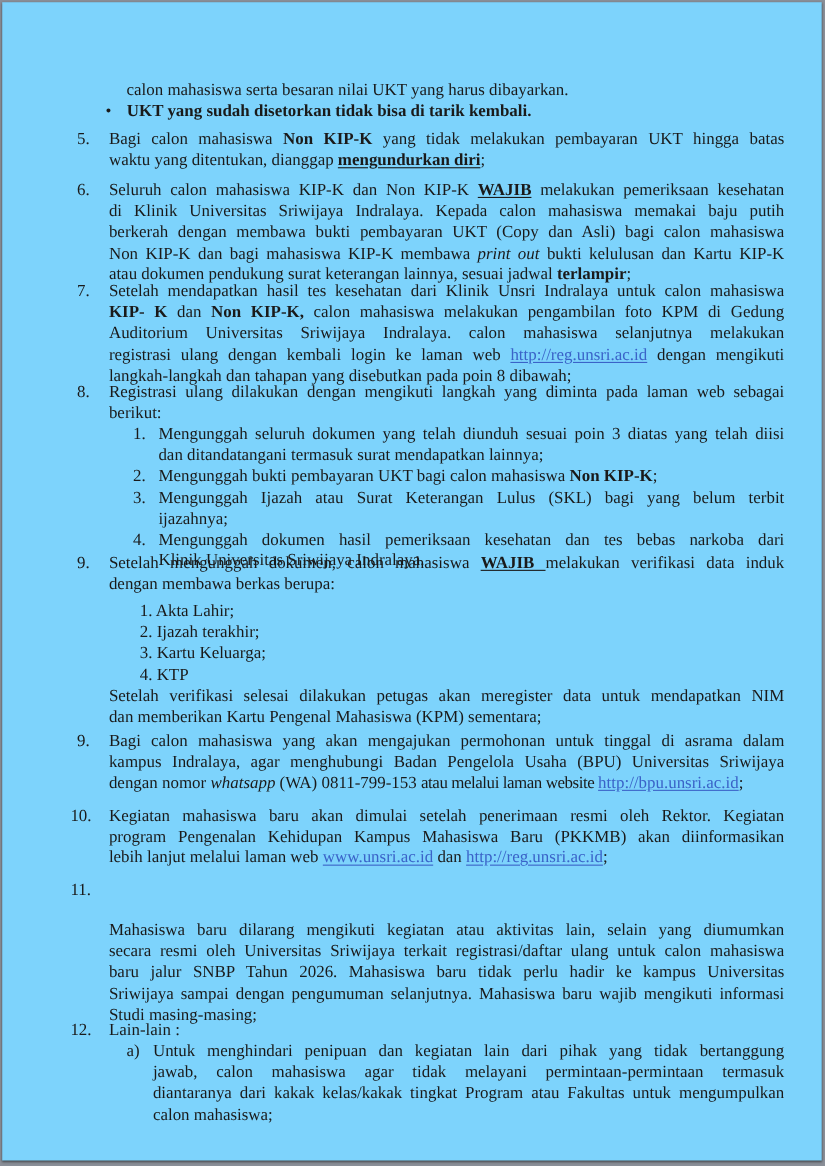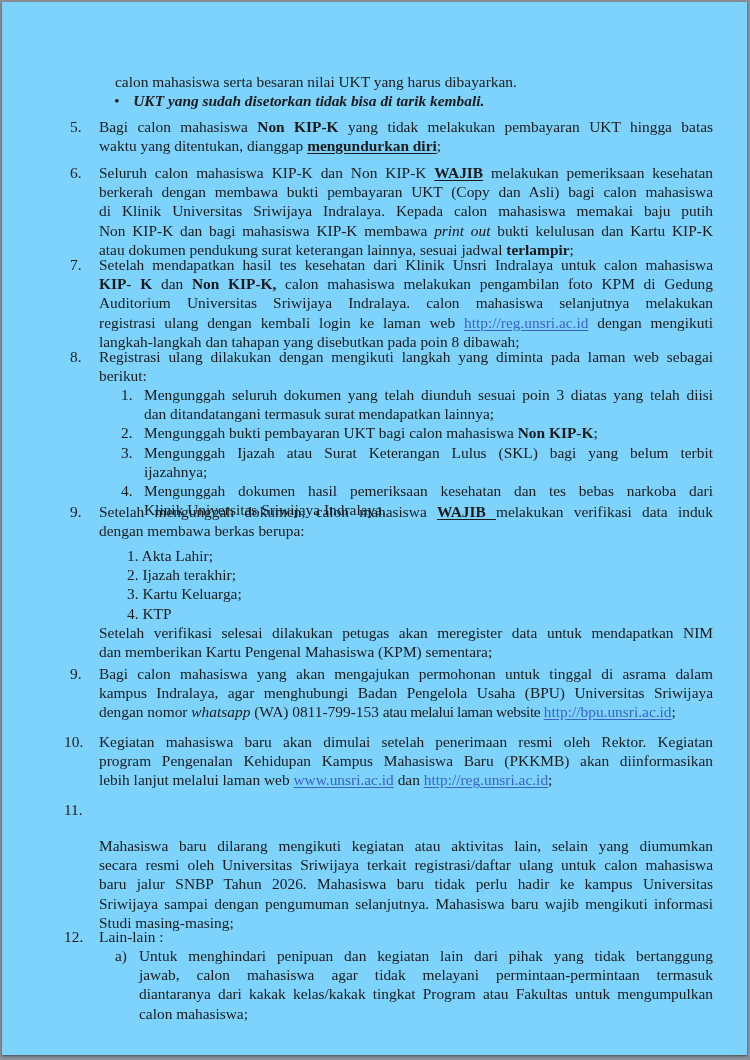--- a/index.html
+++ b/index.html
@@ -27,39 +27,39 @@
     .block { position: absolute; left: 0; width: 745px; }
     .para-text { position: absolute; }
   </style>
 </head>
 <body>
 
 <div class="page">
   <div class="content">
 
     <div class="line" style="position:absolute; left:113px; top:0;">calon mahasiswa serta besaran nilai UKT yang harus dibayarkan.</div>
-    <div class="line" style="position:absolute; left:112px; top:19px;font-style:italic;">
+    <div class="line" style="position:absolute; left:94px; top:19px;">
       <span>•</span>
       <b style="margin-left:10px;">UKT yang sudah disetorkan tidak bisa di tarik kembali.</b>
     </div>
 
     <div class="block" style="top:45px;">
       <span class="num" style="left:68px;">5.</span>
       <div class="para-text" style="left:97px; width:614px;">
         <div class="line j"><span>Bagi calon mahasiswa </span><b>Non KIP-K</b><span> yang tidak melakukan pembayaran UKT hingga batas</span></div>
         <div class="line"><span></span><span>waktu yang ditentukan, dianggap </span><b><u>mengundurkan  diri</u></b><span>;</span></div>
       </div>
     </div>
 
     <div class="block" style="top:91px;">
       <span class="num" style="left:68px;">6.</span>
       <div class="para-text" style="left:97px; width:614px;">
         <div class="line j"><span>Seluruh calon mahasiswa  KIP-K dan Non  KIP-K </span><b><u>WAJIB</u></b><span> melakukan  pemeriksaan  kesehatan</span></div>
+        <div class="line j"><span>di  Klinik Universitas Sriwijaya Indralaya. Kepada calon mahasiswa memakai baju putih</span></div>
         <div class="line j"><span>berkerah dengan membawa bukti pembayaran UKT (Copy dan Asli) bagi calon mahasiswa</span></div>
-        <div class="line j"><span>di  Klinik Universitas Sriwijaya Indralaya. Kepada calon mahasiswa memakai baju putih</span></div>
         <div class="line j"><span>Non KIP-K dan bagi mahasiswa KIP-K membawa </span><i>print out</i><span> bukti kelulusan  dan Kartu KIP-K</span></div>
         <div class="line"><span>atau dokumen  pendukung surat  keterangan  lainnya,  sesuai jadwal </span><b>terlampir</b><span>;</span></div>
       </div>
     </div>
 
     <div class="block" style="top:183px;">
       <span class="num" style="left:68px;">7.</span>
       <div class="para-text" style="left:97px; width:614px;">
         <div class="line j"><span>Setelah mendapatkan hasil tes kesehatan dari Klinik Unsri Indralaya untuk calon mahasiswa</span></div>
         <div class="line j"><b>KIP- K</b><span> dan  </span><b>Non KIP-K,</b><span> calon mahasiswa melakukan pengambilan foto KPM di Gedung</span></div>

